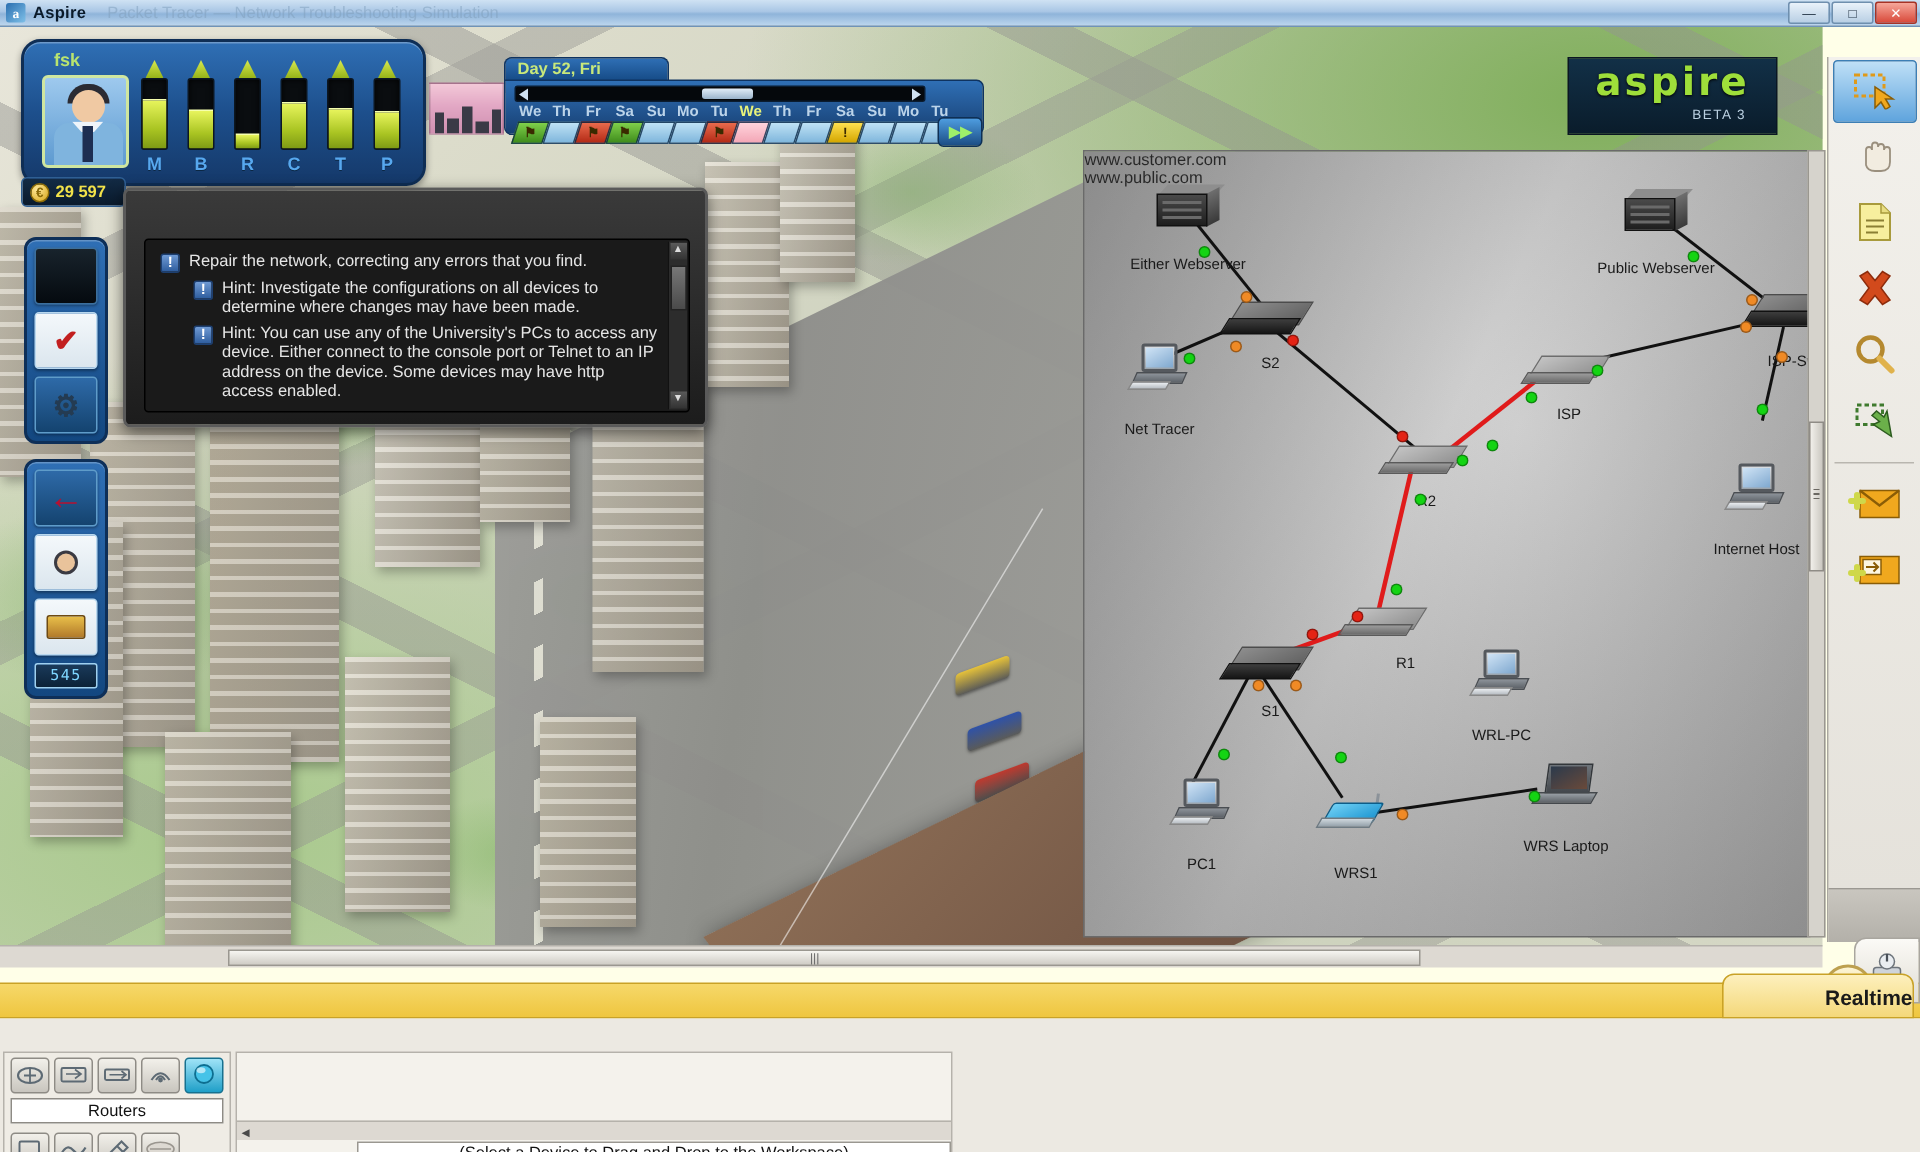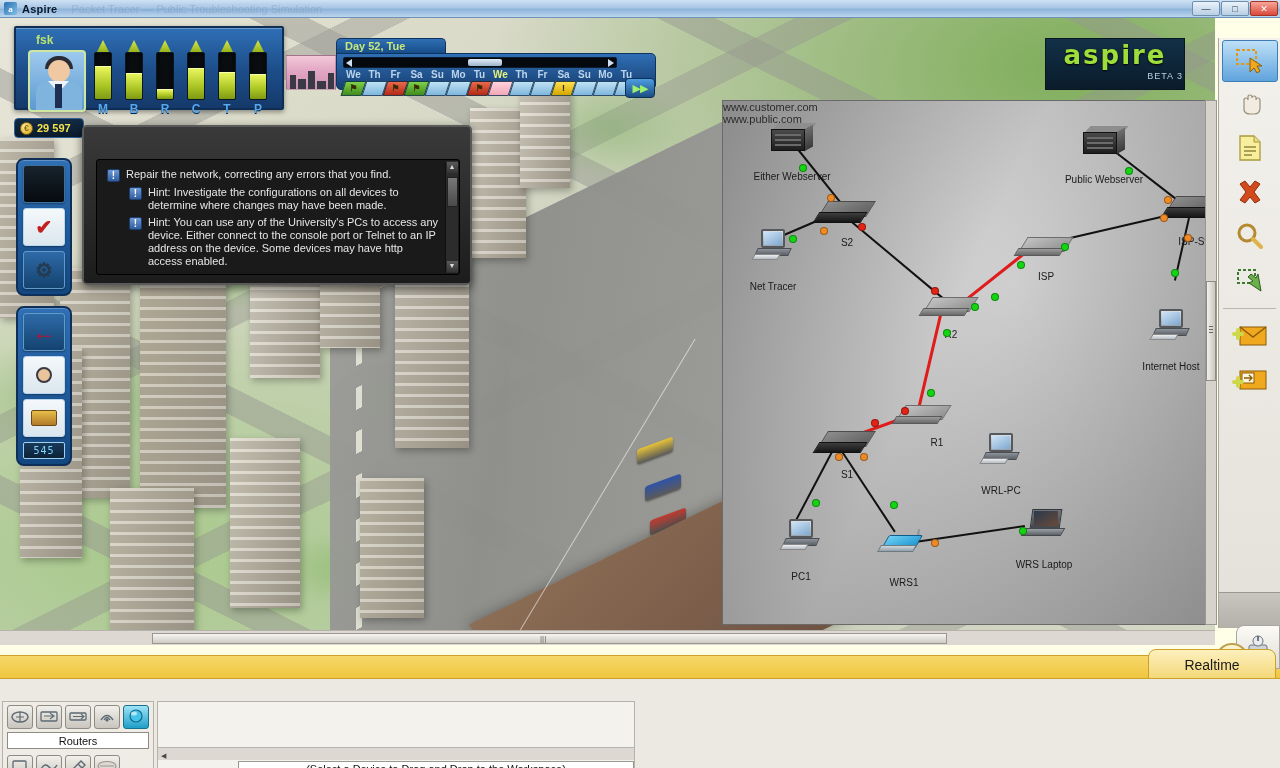--- a/index.html
+++ b/index.html
@@ -85,23 +85,23 @@
   
   #roofbig {
     position:absolute; left:500px; top:520px; width:330px; height:160px;
     background:linear-gradient(160deg,#8c6d55,#6e5242);
     transform:rotate(-26deg) skewX(10deg);
     box-shadow:0 0 14px rgba(0,0,0,.3);
   }
 
   
   #hud {
-    position:absolute; left:14px; top:8px; width:270px; height:84px;
+    position:absolute; left:14px; top:8px; width:270px; height:98px;
     background: linear-gradient(180deg,#2f6fb5 0%, #1d4f8c 50%, #15396a 100%);
-    border:2px solid #0f2e55; border-radius:2px;
+    border:2px solid #0f2e55; border-radius:13px;
     box-shadow: inset 0 1px 0 rgba(255,255,255,.3), 0 2px 5px rgba(0,0,0,.4);
   }
   #hud .nick { position:absolute; left:20px; top:5px; color:#b9e46f; font-size:12px; font-weight:bold; }
   #avatar {
     position:absolute; left:12px; top:22px; width:58px; height:62px;
     background: linear-gradient(180deg,#9ec9ee,#5d9ad0);
     border:2px solid #cfe6a0; border-radius:4px; overflow:hidden;
   }
   #avatar .head { position:absolute; left:18px; top:8px; width:22px; height:22px; border-radius:50%; background:#f0c9a3; }
   #avatar .hair { position:absolute; left:15px; top:4px; width:28px; height:13px; border-radius:14px 14px 0 0; background:#2b2b33; }
@@ -365,21 +365,21 @@
   
   #yellowstrip {
     position:absolute; left:0; top:637px; width:1280px; height:24px;
     background:linear-gradient(180deg,#f6d86a,#efc63f);
     border-top:1px solid #c9a227; border-bottom:1px solid #c9a227;
   }
   #realtime-tab {
     position:absolute; left:1148px; top:631px; width:128px; height:30px;
     background:linear-gradient(180deg,#fdf0bd,#f4d87a);
     border:1px solid #c9a227; border-radius:8px 8px 0 0;
-    color:#1a1a1a; font-size:14px; font-weight:normal; text-align:center; line-height:30px;
+    color:#1a1a1a; font-size:14px; font-weight:bold; text-align:right; line-height:30px;
   }
   #realtime-clock {
     position:absolute; left:1215px; top:625px; width:34px; height:34px;
     border-radius:50%; background:linear-gradient(180deg,#fdf5d4,#e9cf84);
     border:2px solid #bda04f;
   }
   #realtime-clock .hand1{position:absolute;left:15px;top:6px;width:2px;height:11px;background:#7a6420;transform-origin:bottom;}
   #realtime-clock .hand2{position:absolute;left:15px;top:13px;width:9px;height:2px;background:#7a6420;}
   #realtime-power {
     position:absolute; left:1236px; top:607px; width:44px; height:44px;
@@ -426,21 +426,21 @@
   #cityhscroll .bar { position:absolute; left:152px; top:2px; width:795px; height:11px;
     background:linear-gradient(180deg,#f6f5f1,#cfccc5); border:1px solid #9a9790; }
   #cityhscroll .dots { position:absolute; left:540px; top:3px; font-size:8px; color:#666; }
 </style>
 </head>
 <body>
 
 <div id="titlebar">
   <div class="tb-icon">a</div>
   <div class="tb-title">Aspire</div>
-  <div class="tb-ghost">Packet Tracer — Public Troubleshooting Simulation</div>
+  <div class="tb-ghost">Packet Tracer — Network Troubleshooting Simulation</div>
   <div id="win-buttons">
     <div class="winbtn">—</div>
     <div class="winbtn">□</div>
     <div class="winbtn close">✕</div>
   </div>
 </div>
 
 <div id="app">
 
   <div id="city">
@@ -548,21 +548,21 @@
   </div>
 
   <div id="skyline">
       <div class="b" style="left: 3px; height: 14px; width: 6px;"></div>
       <div class="b" style="left: 11px; height: 10px; width: 8px;"></div>
       <div class="b" style="left: 21px; height: 18px; width: 7px;"></div>
       <div class="b" style="left: 30px; height: 8px; width: 9px;"></div>
       <div class="b" style="left: 41px; height: 16px; width: 6px;"></div>
     </div>
   <div id="daybar">
-    <div class="tab">Day 52, Tue</div>
+    <div class="tab">Day 52, Fri</div>
     <div class="body">
       <div id="dayslider">
         <span class="arrL"></span>
         <span class="knob"></span>
         <span class="arrR"></span>
       </div>
       <div id="daynames">
           <div class="dn">We</div>
           <div class="dn">Th</div>
           <div class="dn">Fr</div>
@@ -843,21 +843,21 @@
   <div id="netvscroll">
     <div class="thumb"></div>
     <div class="grip"></div>
   </div>
 
   <div id="aspire-logo" style="position:absolute;left:1045px;top:20px;width:140px;height:52px;
               background:linear-gradient(180deg,#123047,#0a1c2b);border:1px solid #0a1622;">
     <div style="color:#9ede3a;font-size:26px;font-weight:bold;letter-spacing:2px;
                 text-align:center;line-height:32px;font-family:'DejaVu Sans',sans-serif;
                 text-shadow:0 1px 2px #000;">aspire</div>
-    <div style="color:#b9cfe0;font-size:9px;text-align:right;padding-right:1px;letter-spacing:1px;">BETA 3</div>
+    <div style="color:#b9cfe0;font-size:9px;text-align:right;padding-right:20px;letter-spacing:1px;">BETA 3</div>
   </div>
 
   <div id="rtool">
     <div id="rtool-tools">
         <div class="tbtn sel">
           <span><svg width="30" height="26" viewBox="0 0 30 26">
               <rect x="2" y="3" width="19" height="14" fill="none" stroke="#e09a1a" stroke-width="2" stroke-dasharray="3,2"></rect>
               <path d="M15 11 L15 25 L19 21 L22 26 L25 24 L22 19 L27 19 Z" fill="#f0a81e" stroke="#8a5d06"></path>
             </svg></span>
         </div>

